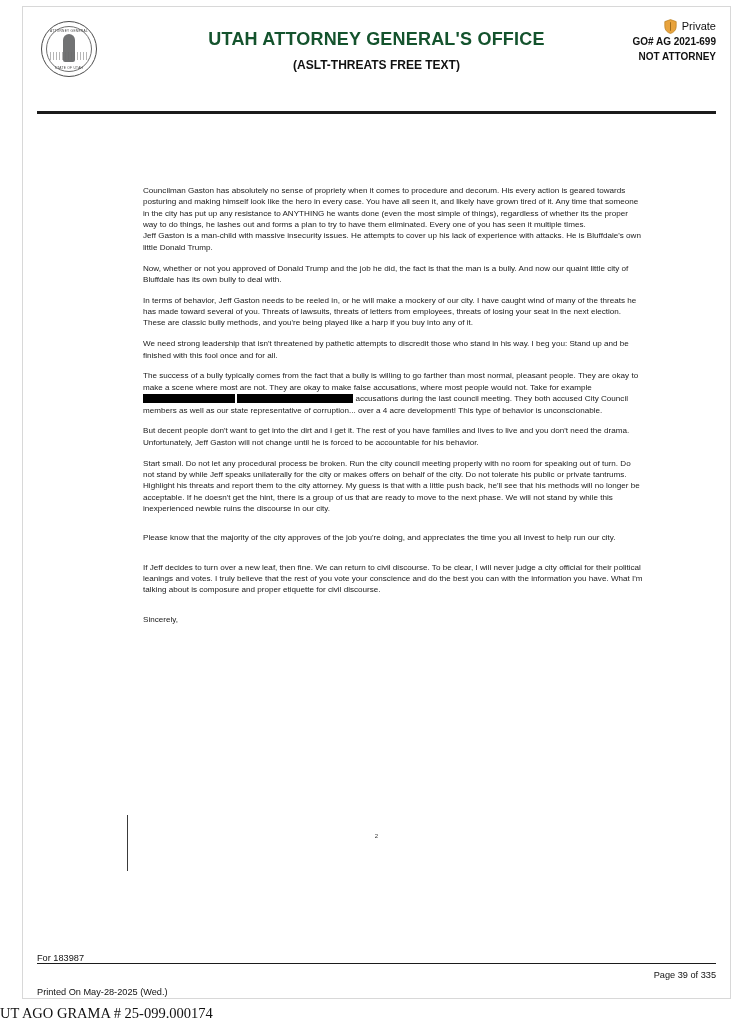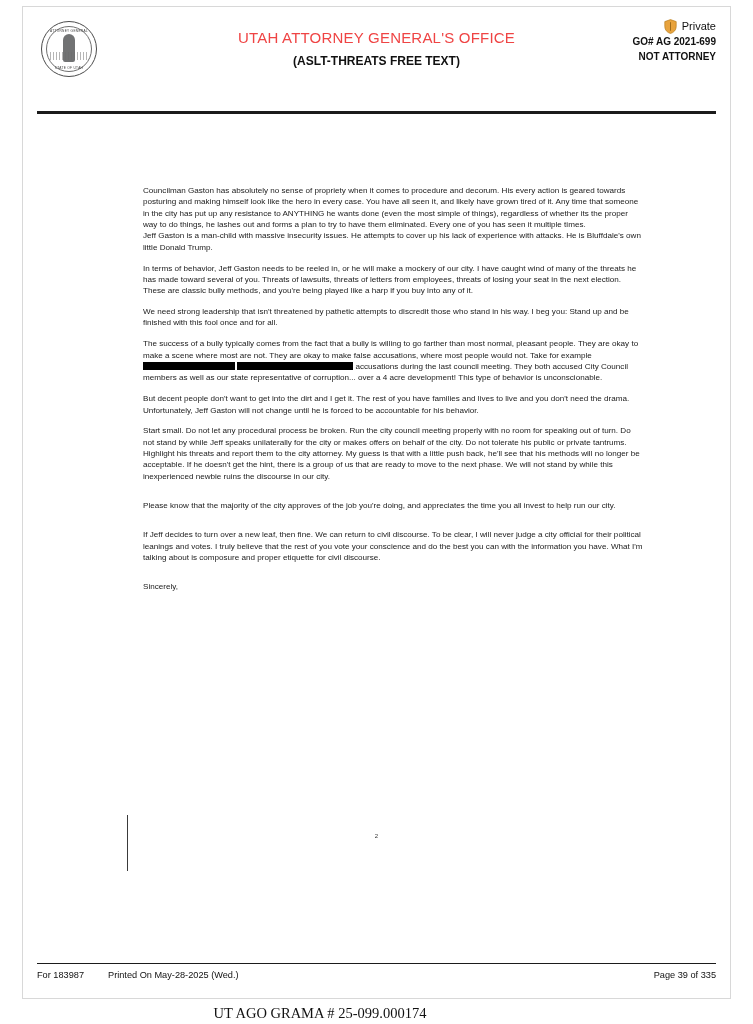--- a/index.html
+++ b/index.html
@@ -89,24 +89,24 @@
   }
 
   .title-block {
     position: absolute;
     left: 0;
     top: 22px;
     width: 100%;
     text-align: center;
   }
   .org-title {
-    font-size: 15px;
-    font-weight: normal;
+    font-size: 18px;
+    font-weight: bold;
     letter-spacing: .2px;
-    color: #ef4444;
+    color: #14532d;
   }
   .doc-title {
     margin-top: 8px;
     font-size: 12.5px;
     font-weight: bold;
     color: #111;
   }
   .doc-subtitle {
     margin-top: 8px;
     font-size: 12px;
@@ -211,27 +211,28 @@
     height: 18px;
     font-size: 9.2px;
     color: #111;
     display: flex;
     align-items: center;
     justify-content: space-between;
   }
   .footer-left {
     display: flex;
     gap: 24px;
+    flex-direction: column;
   }
   .grama {
     position: absolute;
     left: 0;
     bottom: 2px;
     width: 640px;
-    text-align: center;
+    text-align: left;
     font-family: "Liberation Serif", serif;
     font-size: 14.5px;
     color: #111;
   }
 </style>
 </head>
 <body>
 
 <div class="page">
   <div class="sheet">
@@ -264,20 +265,21 @@
         <div>GO# AG 2021-699</div>
         <div>NOT ATTORNEY</div>
       </div>
 
       <div class="hdr-rule"></div>
     </div>
 
     <div class="body-wrap">
       <p class="tight">Councilman Gaston has absolutely no sense of propriety when it comes to procedure and decorum. His every action is geared towards posturing and making himself look like the hero in every case. You have all seen it, and likely have grown tired of it. Any time that someone in the city has put up any resistance to ANYTHING he wants done (even the most simple of things), regardless of whether its the proper way to do things, he lashes out and forms a plan to try to have them eliminated. Every one of you has seen it multiple times.</p>
       <p>Jeff Gaston is a man-child with massive insecurity issues. He attempts to cover up his lack of experience with attacks. He is Bluffdale's own little Donald Trump.</p>
+      <p>Now, whether or not you approved of Donald Trump and the job he did, the fact is that the man is a bully. And now our quaint little city of Bluffdale has its own bully to deal with.</p>
       <p>In terms of behavior, Jeff Gaston needs to be reeled in, or he will make a mockery of our city. I have caught wind of many of the threats he has made toward several of you. Threats of lawsuits, threats of letters from employees, threats of losing your seat in the next election. These are classic bully methods, and you're being played like a harp if you buy into any of it.</p>
       <p>We need strong leadership that isn't threatened by pathetic attempts to discredit those who stand in his way. I beg you: Stand up and be finished with this fool once and for all.</p>
 
       <p>
         <span>The success of a bully typically comes from the fact that a bully is willing to go farther than most normal, pleasant people. They are okay to make a scene where most are not. They are okay to make false accusations, where most people would not. Take for example</span>
         <span class="redaction r1">&nbsp;</span>
         <span class="redaction r2">&nbsp;</span>
         <span>accusations during the last council meeting. They both accused City Council members as well as our state representative of corruption... over a 4 acre development! This type of behavior is unconscionable.</span>
       </p>
 

